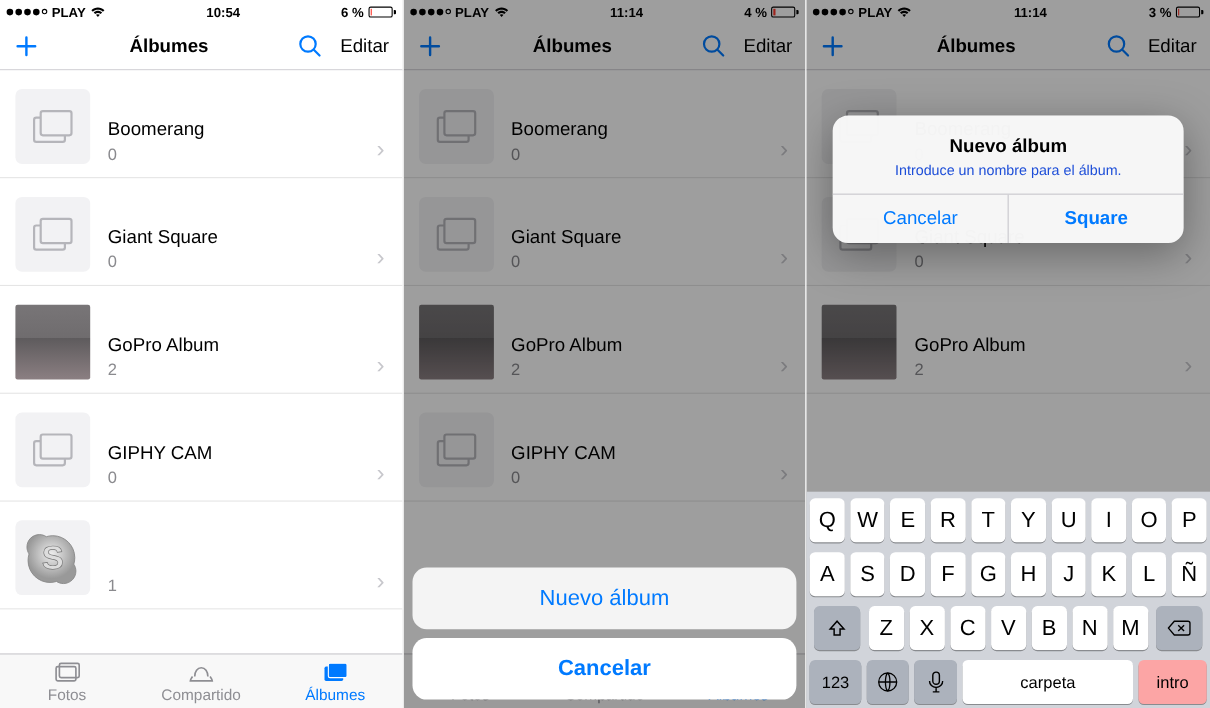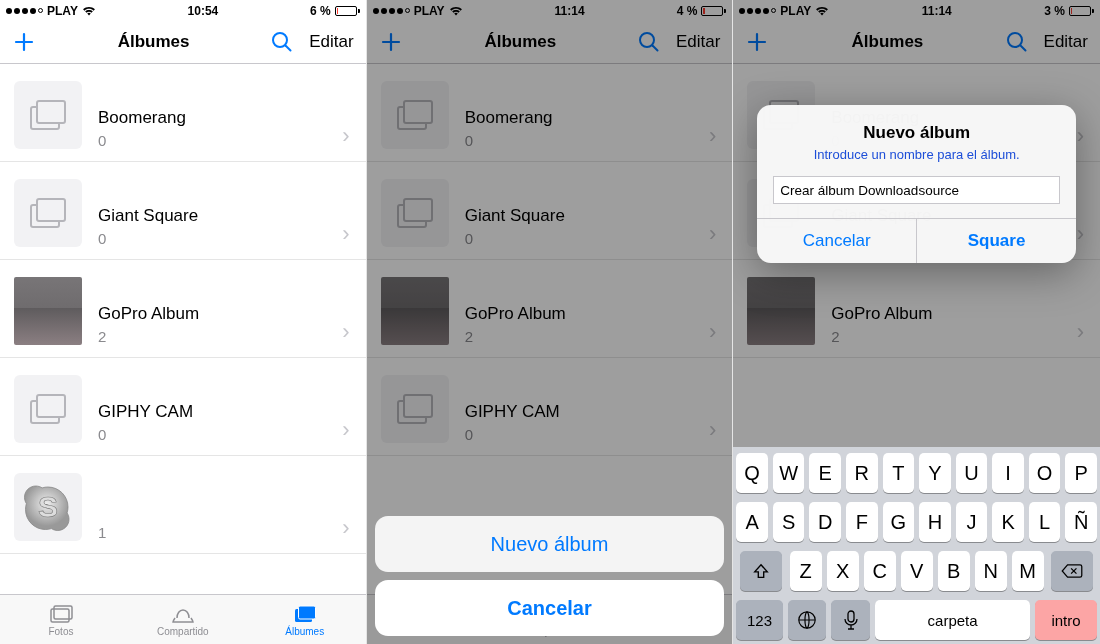--- a/index.html
+++ b/index.html
@@ -35,21 +35,21 @@
   .thumb.photo1 { background:linear-gradient(180deg,#787577 0%,#6f6c6e 45%,#5e5b5d 45%,#8b7f82 100%); border-radius:2px; }
   .label { display:flex; flex-direction:column; gap:4px; flex:1; }
   .label .name { font-size:17px; color:#000; }
   .label .count { font-size:15px; color:#8a8a8e; }
   .chev { color:#c7c7cc; font-size:22px; padding-right:2px; }
 
   .thumb.skype svg { filter: grayscale(0.2); }
 
   
   .tabbar { position:absolute; left:0; right:0; bottom:0; height:50px; border-top:.5px solid #c8c7cc; background:#f8f8f8; display:flex; }
-  .tabbar .tab { flex:1; display:flex; flex-direction:column; align-items:center; justify-content:center; gap:1px; font-size:10px; color:#8e8e93; }
+  .tabbar .tab { flex:1; display:flex; flex-direction:column; align-items:center; justify-content:center; gap:1px; font-size:14px; color:#8e8e93; }
   .tabbar .tab.active { color:#007aff; }
   .tabbar svg { width:26px; height:22px; }
 
   
   .sheet { position:absolute; left:8px; right:8px; bottom:8px; z-index:10; }
   .sheet-group { background:rgba(248,248,248,.96); border-radius:13px; overflow:hidden; }
   .sheet-item { height:56px; display:flex; align-items:center; justify-content:center; font-size:20px; color:#007aff; border-top:.5px solid rgba(0,0,0,.15); }
   .sheet-item:first-child { border-top:0; }
   .sheet-cancel { background:#fff; margin-top:8px; font-weight:600; }
 
@@ -416,21 +416,20 @@
       <span class="count">2</span>
     </div>
     <span class="chev">›</span>
   </div>
       </div>
 
   <div class="alert">
     <div class="alert-body">
       <div class="alert-title">Nuevo álbum</div>
       <div class="alert-msg">Introduce un nombre para el álbum.</div>
-      <input class="alert-input" value="Crear álbum Downloadsource" style="">
     </div>
     <div class="alert-buttons">
       <div class="alert-btn">Cancelar</div>
       <div class="alert-btn">Square</div>
     </div>
   </div>
 
   <div class="kbd">
     <div class="krow r1">
           <div class="key">Q</div>

